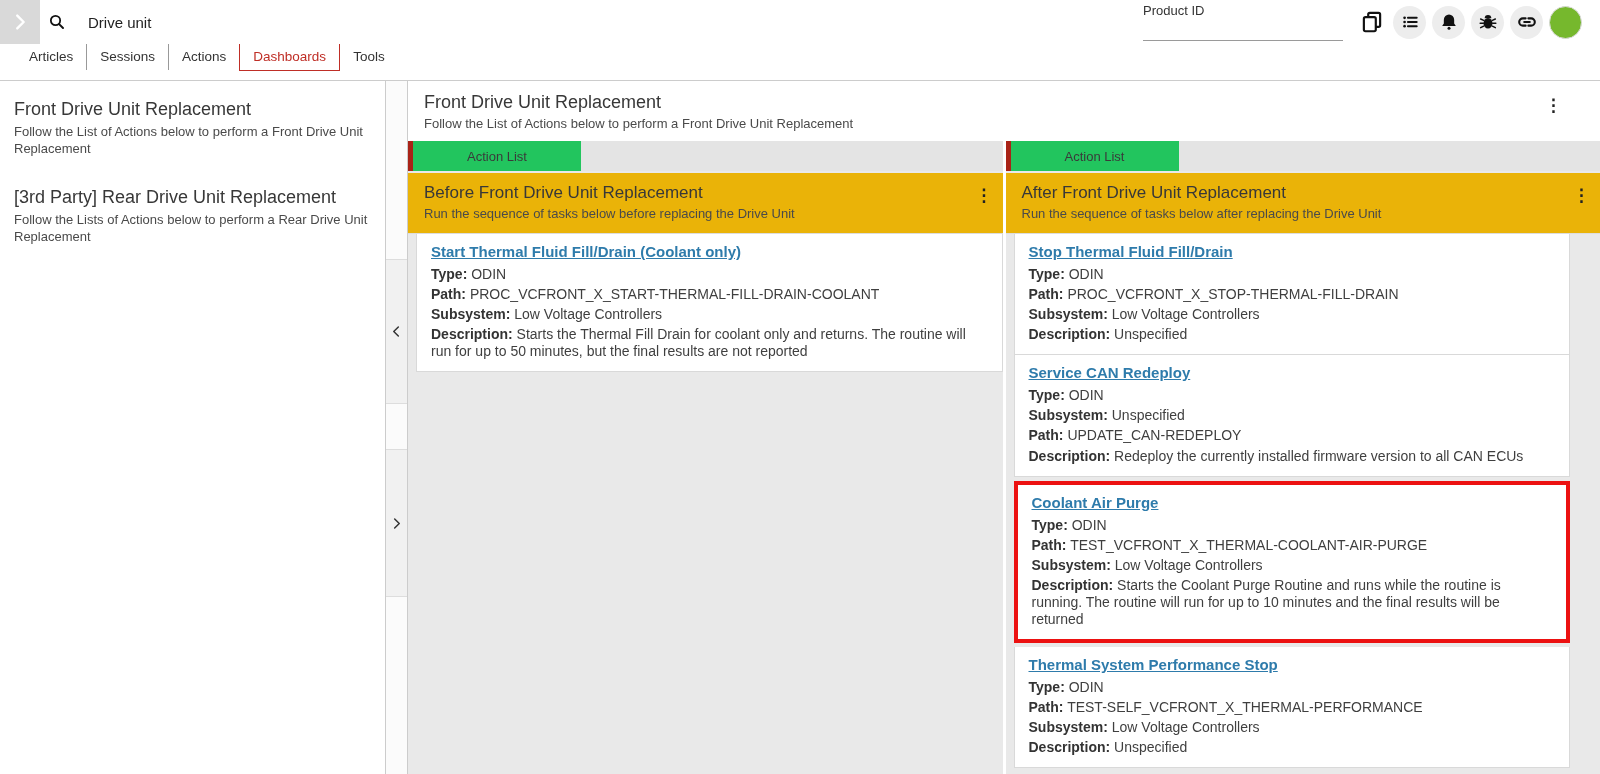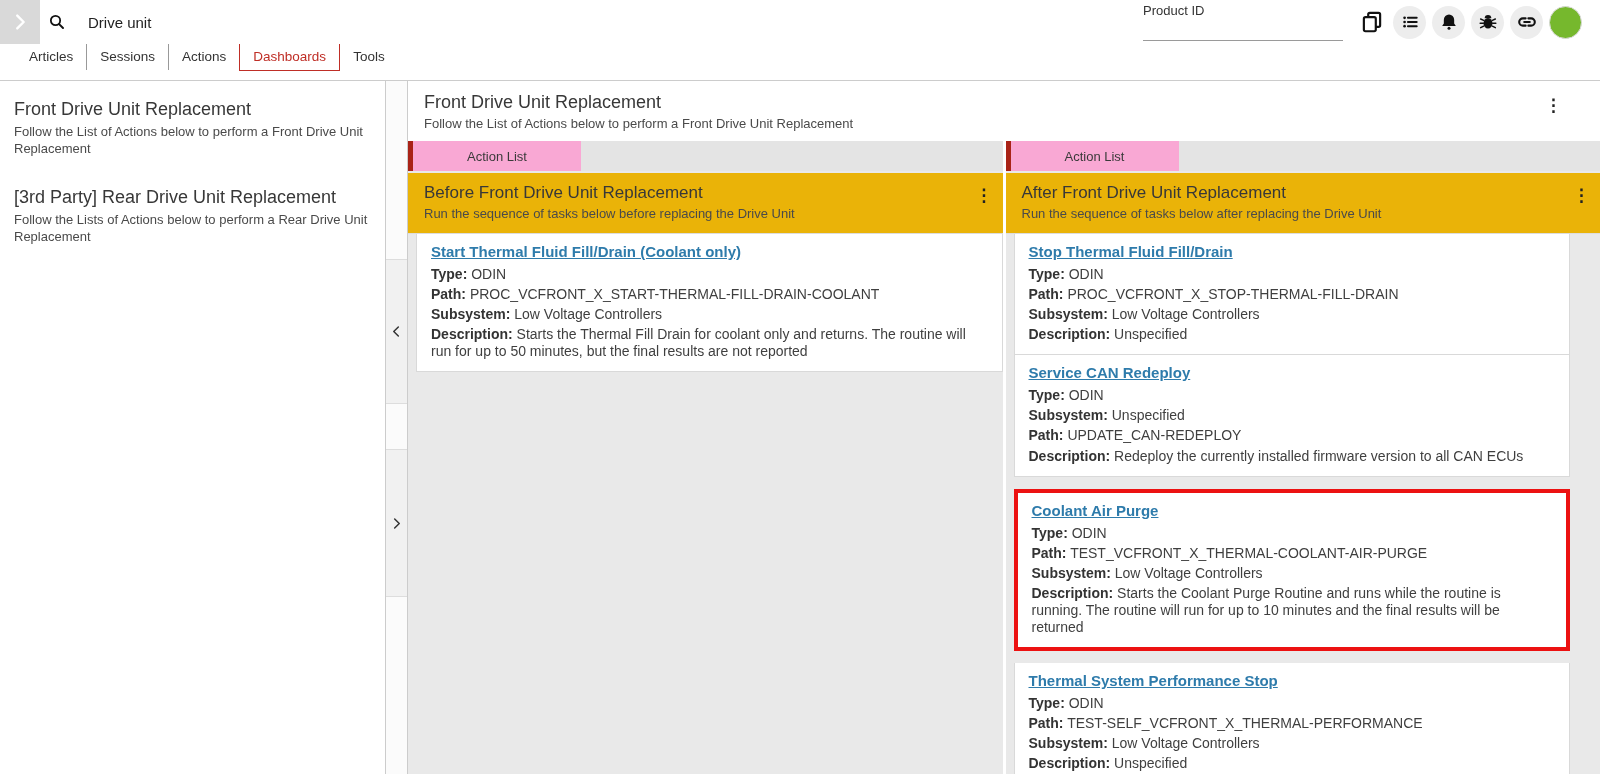--- a/index.html
+++ b/index.html
@@ -44,31 +44,31 @@
   .main-header { padding:11px 16px 10px; position:relative; flex:0 0 auto; }
   .main-title { font-size:18px; color:#383838; }
   .main-desc { font-size:13px; color:#4a4a4a; margin-top:3px; }
   .kebab { font-size:17px; font-weight:bold; color:#222; line-height:1; cursor:pointer; letter-spacing:0; }
   .main-header .kebab { position:absolute; right:38px; top:16px; }
 
   .columns { flex:1; display:flex; gap:3px; min-height:0; }
   .col { flex:1; display:flex; flex-direction:column; min-width:0; }
   .col-tabs { height:30px; background:#e4e4e4; display:flex; flex:0 0 auto; }
   .red-bar { width:5px; background:#a92317; flex:0 0 auto; }
-  .col-tab { width:168px; background:#f9a8d4; display:flex; align-items:center; justify-content:center; font-size:13px; color:#3a3a3a; cursor:pointer; }
+  .col-tab { width:168px; background:#22c55e; display:flex; align-items:center; justify-content:center; font-size:13px; color:#3a3a3a; cursor:pointer; }
   .col-body { flex:1; background:#e9e9e9; overflow:hidden; }
   .col-header-card { background:#eab308; padding:10px 16px 12px; border-bottom:1px solid #ddd; position:relative; margin-top:2px; }
   .col-header-card .kebab { position:absolute; right:10px; top:14px; }
   .card-title { font-size:17px; color:#383838; }
   .card-desc { font-size:13px; color:#4a4a4a; margin-top:3px; }
 
   .action-list { padding-left:8px; }
   .col-after .action-list { padding-right:30px; }
   .action-card { background:#fff; border:1px solid #d9d9d9; border-top:none; padding:9px 14px 11px; }
-  .action-card.highlighted { border:4px solid #ec1111; margin:12px 0; }
+  .action-card.highlighted { border:4px solid #ec1111; margin:4px 0; }
   .action-link { color:#2e7bab; font-weight:bold; font-size:15px; text-decoration:underline; cursor:pointer; display:inline-block; margin-bottom:3px; }
   .field { font-size:14px; color:#3f3f3f; margin-top:3px; line-height:1.22; }
   .flabel { font-weight:bold; color:#333; }
 
   svg { display:block; }
 </style>
 </head>
 <body>
 
 <div class="app">

